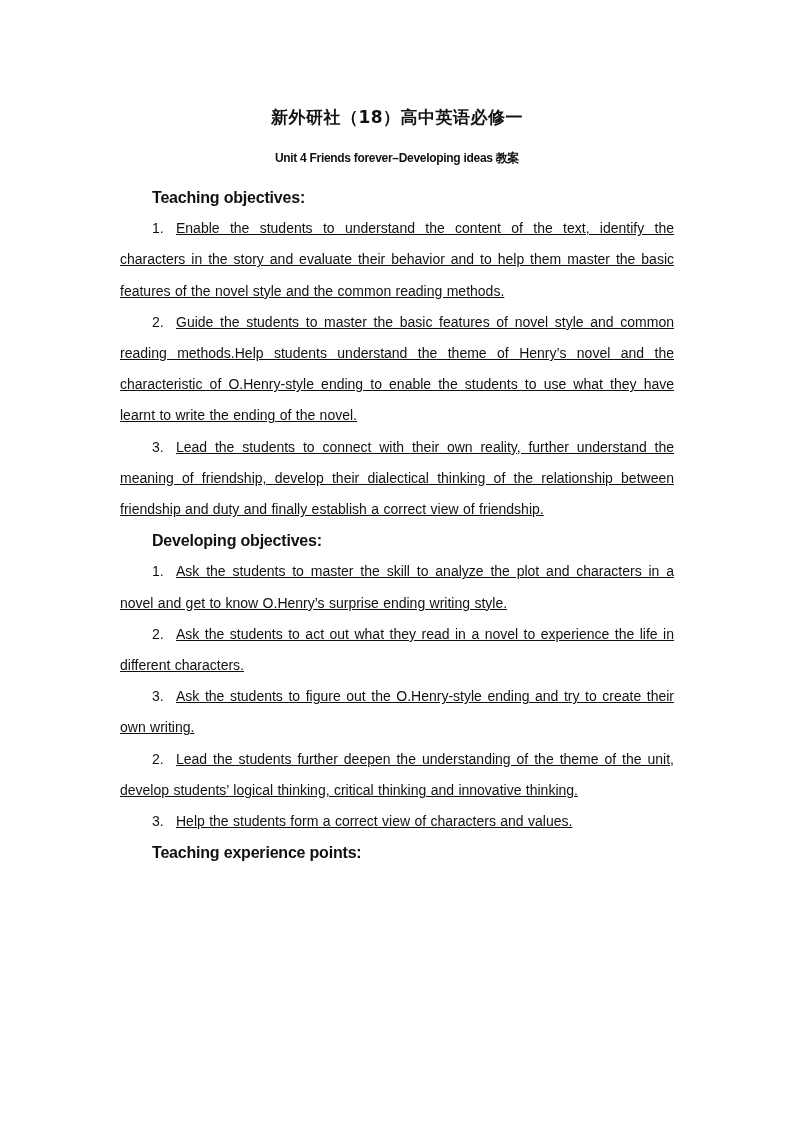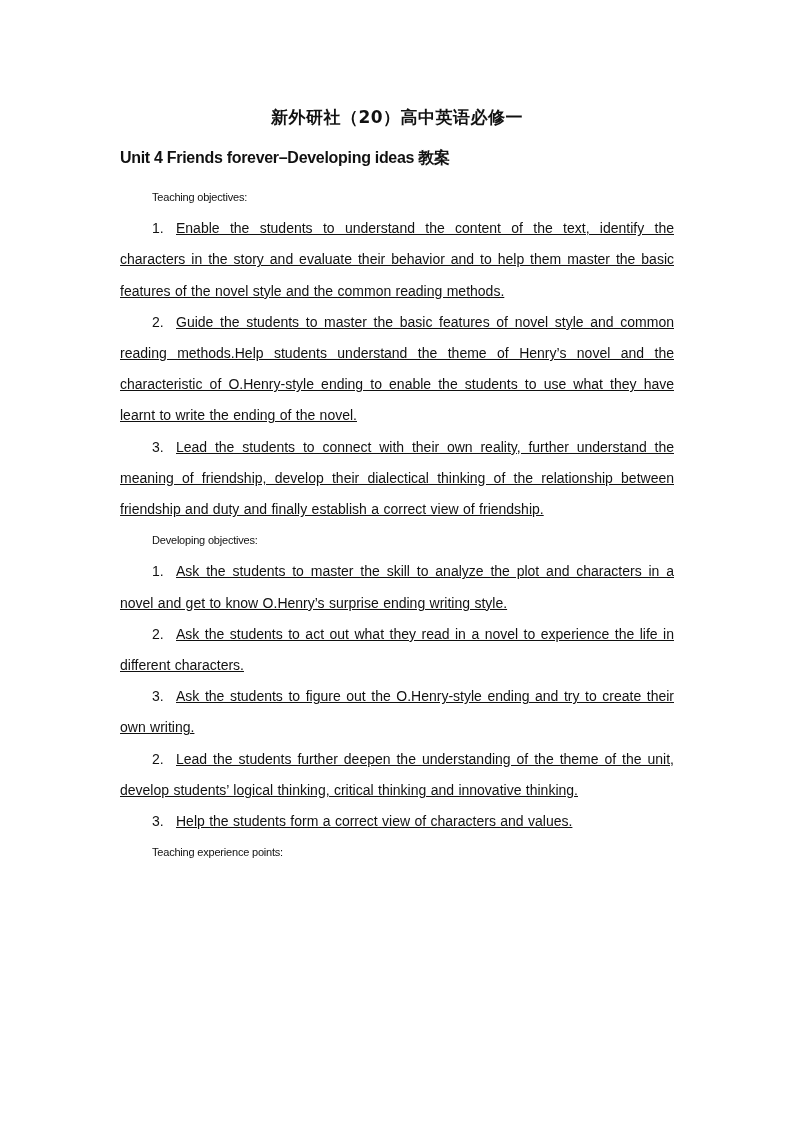--- a/index.html
+++ b/index.html
@@ -25,55 +25,56 @@
       text-align: center;
       font-weight: bold;
       font-size: 17px;
       line-height: 20px;
       height: 20px;
       margin-top: 7px;
       font-family: "DejaVu Sans", sans-serif;
       letter-spacing: 0.5px;
     }
     .title-en {
+      text-align: center;
       font-weight: bold;
-      font-size: 16px;
+      font-size: 12px;
       line-height: 20px;
       height: 20px;
       margin-top: 21px;
       letter-spacing: -0.3px;
     }
     .doc-body {
       margin-top: 14px;
       font-size: 14px;
       line-height: 31.2px;
     }
     .heading {
-      font-weight: normal;
+      font-weight: bold;
       padding-left: 32px;
-      font-size: 11px;
+      font-size: 16px;
       letter-spacing: -0.2px;
     }
     .para {
       text-align: justify;
       text-indent: 32px;
       word-spacing: 0.5px;
       text-decoration: underline;
     }
     .para .num {
       display: inline-block;
       text-indent: 0;
       width: 24px;
     }
   </style>
 </head>
 <body>
 
 <div class="page">
-  <div class="title-cn">新外研社（20）高中英语必修一</div>
+  <div class="title-cn">新外研社（18）高中英语必修一</div>
   <div class="title-en">Unit 4 Friends forever–Developing ideas 教案</div>
 
   <div class="doc-body">
 
     <div class="heading">Teaching objectives:</div>
     <div class="para"><span class="num">1.</span><span>Enable the students to understand the content of the text, identify the characters in the story and evaluate their behavior and to help them master the basic features of the novel style and the common reading methods.</span></div>
     <div class="para"><span class="num">2.</span><span>Guide the students to master the basic features of novel style and common reading methods.Help students understand the theme of Henry’s novel and the characteristic of O.Henry-style ending to enable the students to use what they have learnt to write the ending of the novel.</span></div>
     <div class="para"><span class="num">3.</span><span>Lead the students to connect with their own reality, further understand the meaning of friendship, develop their dialectical thinking of the relationship between friendship and duty and finally establish a correct view of friendship.</span></div>
 
     <div class="heading">Developing objectives:</div>

